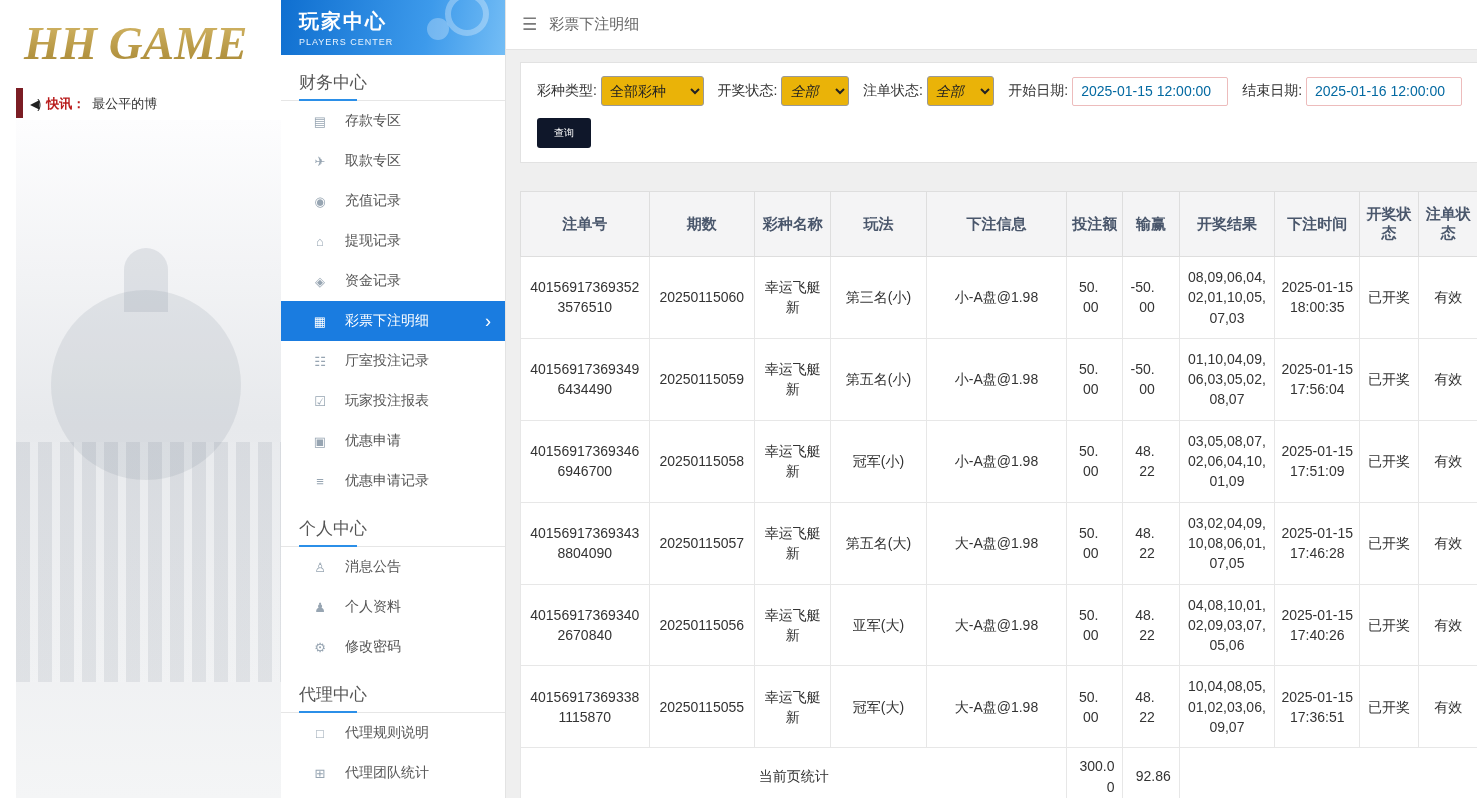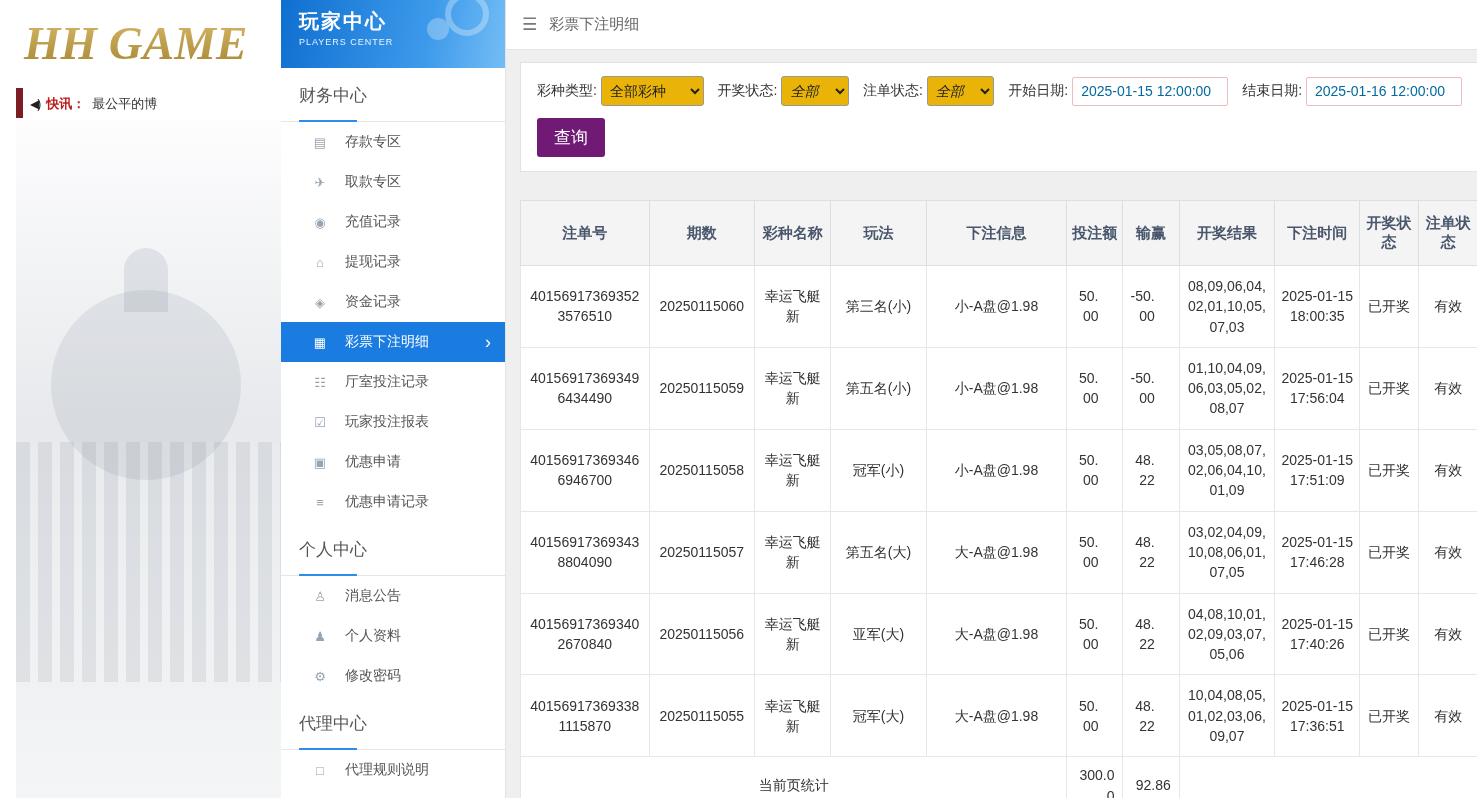--- a/index.html
+++ b/index.html
@@ -22,28 +22,28 @@
           background:linear-gradient(180deg,#fdfdfe,#e7e9ec 45%,#f4f5f6); }
   .hero .dome { position:absolute; left:35px; top:170px; width:190px; height:190px; border-radius:50%;
                 background:rgba(130,140,155,.16); }
   .hero .cupola { position:absolute; left:108px; top:128px; width:44px; height:64px;
                   border-radius:22px 22px 0 0; background:rgba(130,140,155,.18); }
   .hero .base { position:absolute; left:0; right:0; top:322px; height:240px;
                 background:repeating-linear-gradient(90deg, rgba(120,130,145,.14) 0 14px, rgba(255,255,255,.05) 14px 22px); }
 
   
   .sidebar { width:225px; flex:0 0 225px; background:#fff; border-right:1px solid #e3e3e3; overflow:hidden; }
-  .side-head { position:relative; height:68px; padding:8px 0 0 18px; overflow:hidden;
+  .side-head { position:relative; height:55px; padding:8px 0 0 18px; overflow:hidden;
                background:linear-gradient(100deg,#0f6fd0,#3d9aeb 65%,#74bdf5); }
   .sh-title { color:#fff; font-size:20px; font-weight:bold; letter-spacing:2px; }
   .sh-sub { color:#eaf4fe; font-size:9px; letter-spacing:1px; margin-top:2px; }
   .deco { position:absolute; border-radius:50%; }
   .d1 { width:44px; height:44px; right:16px; top:-8px; border:6px solid rgba(255,255,255,.30); }
   .d2 { width:22px; height:22px; right:56px; top:18px; background:rgba(255,255,255,.28); }
-  .sec-head { position:relative; font-size:17px; color:#555; padding:16px 18px 14px;
+  .sec-head { position:relative; font-size:17px; color:#555; padding:16px 18px 6px;
               border-bottom:1px solid #e6e6e6; }
   .sec-head::after { content:""; position:absolute; left:18px; bottom:-1px; width:58px; height:2px; background:#2b8fe8; }
   .side-item { display:flex; align-items:center; height:40px; padding-left:30px; gap:16px;
                font-size:14px; color:#555; cursor:pointer; }
   .si-icon { width:18px; text-align:center; font-size:13px; color:#97a5b2; }
   .side-item.active { background:#1a7ce0; color:#fff; }
   .side-item.active .si-icon { color:#fff; }
   .si-chevron { margin-left:auto; padding-right:14px; font-size:18px; color:#fff; line-height:1; }
 
   
@@ -56,22 +56,22 @@
 
   .filter-card { background:#fff; border:1px solid #e2e2e2; padding:13px 16px 14px; }
   .filter-row { display:flex; align-items:center; font-size:14px; color:#333; white-space:nowrap; }
   .filter-row label { margin:0 4px 0 14px; }
   .filter-row label:first-child { margin-left:0; }
   .sel { height:30px; border:1px solid #999; border-radius:3px; background:#eab308; font-size:14px;
          color:#222; padding:0 4px; font-family:inherit; }
   .w110 { width:110px; } .w70 { width:72px;font-style:italic; }
   .date-input { height:29px; width:156px; border:1px solid #edbcbc; border-radius:2px; padding:0 8px;
                 font-size:14px; color:#0369a1; font-family:inherit; }
-  .btn-search { margin-top:12px; background:#701a75; color:#fff; border:none; border-radius:3px;
-                padding:8px 17px; font-size:17px; cursor:pointer; font-family:inherit; }
+  .btn-search { margin-top:12px; background:#0f172a; color:#fff; border:none; border-radius:3px;
+                padding:8px 17px; font-size:10px; cursor:pointer; font-family:inherit; }
 
   .table-card { background:#fff; }
   table.bets { width:100%; border-collapse:collapse; table-layout:fixed; }
   table.bets th { background:#f4f4f5; color:#49566b; font-weight:bold; font-size:15px;
                   padding:13px 4px; border:1px solid #dedede; text-align:center; }
   table.bets td { border:1px solid #e7e7e7; font-size:14px; color:#333; padding:10px 6px;
                   text-align:center; word-break:break-all; line-height:1.45; height:76px; }
   table.bets td.col-5, table.bets td.col-6 { text-align:right; padding-right:24px; }
   table.bets tfoot td { height:38px; padding:8px 6px; }
   table.bets tfoot td.num { text-align:right; padding-right:8px; }

